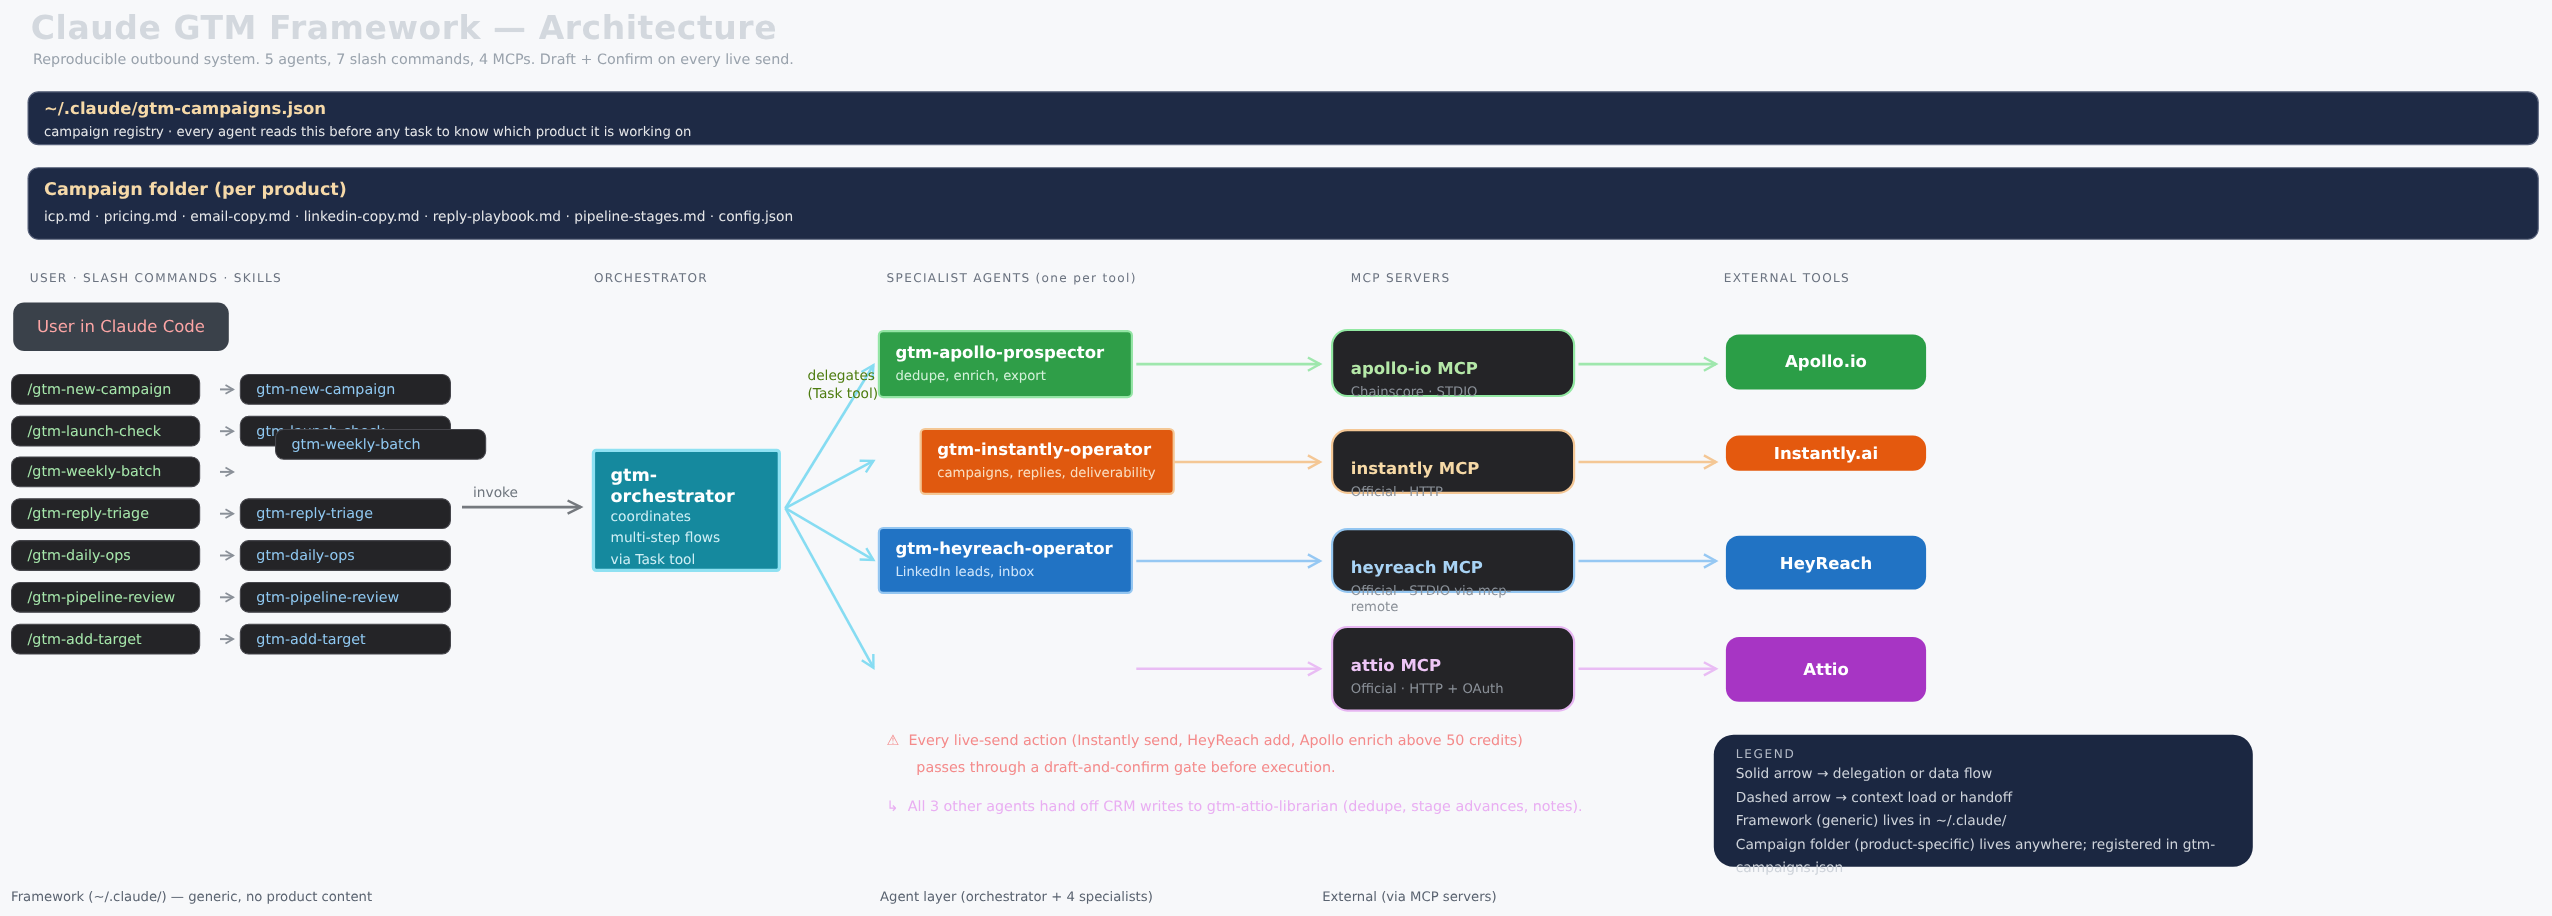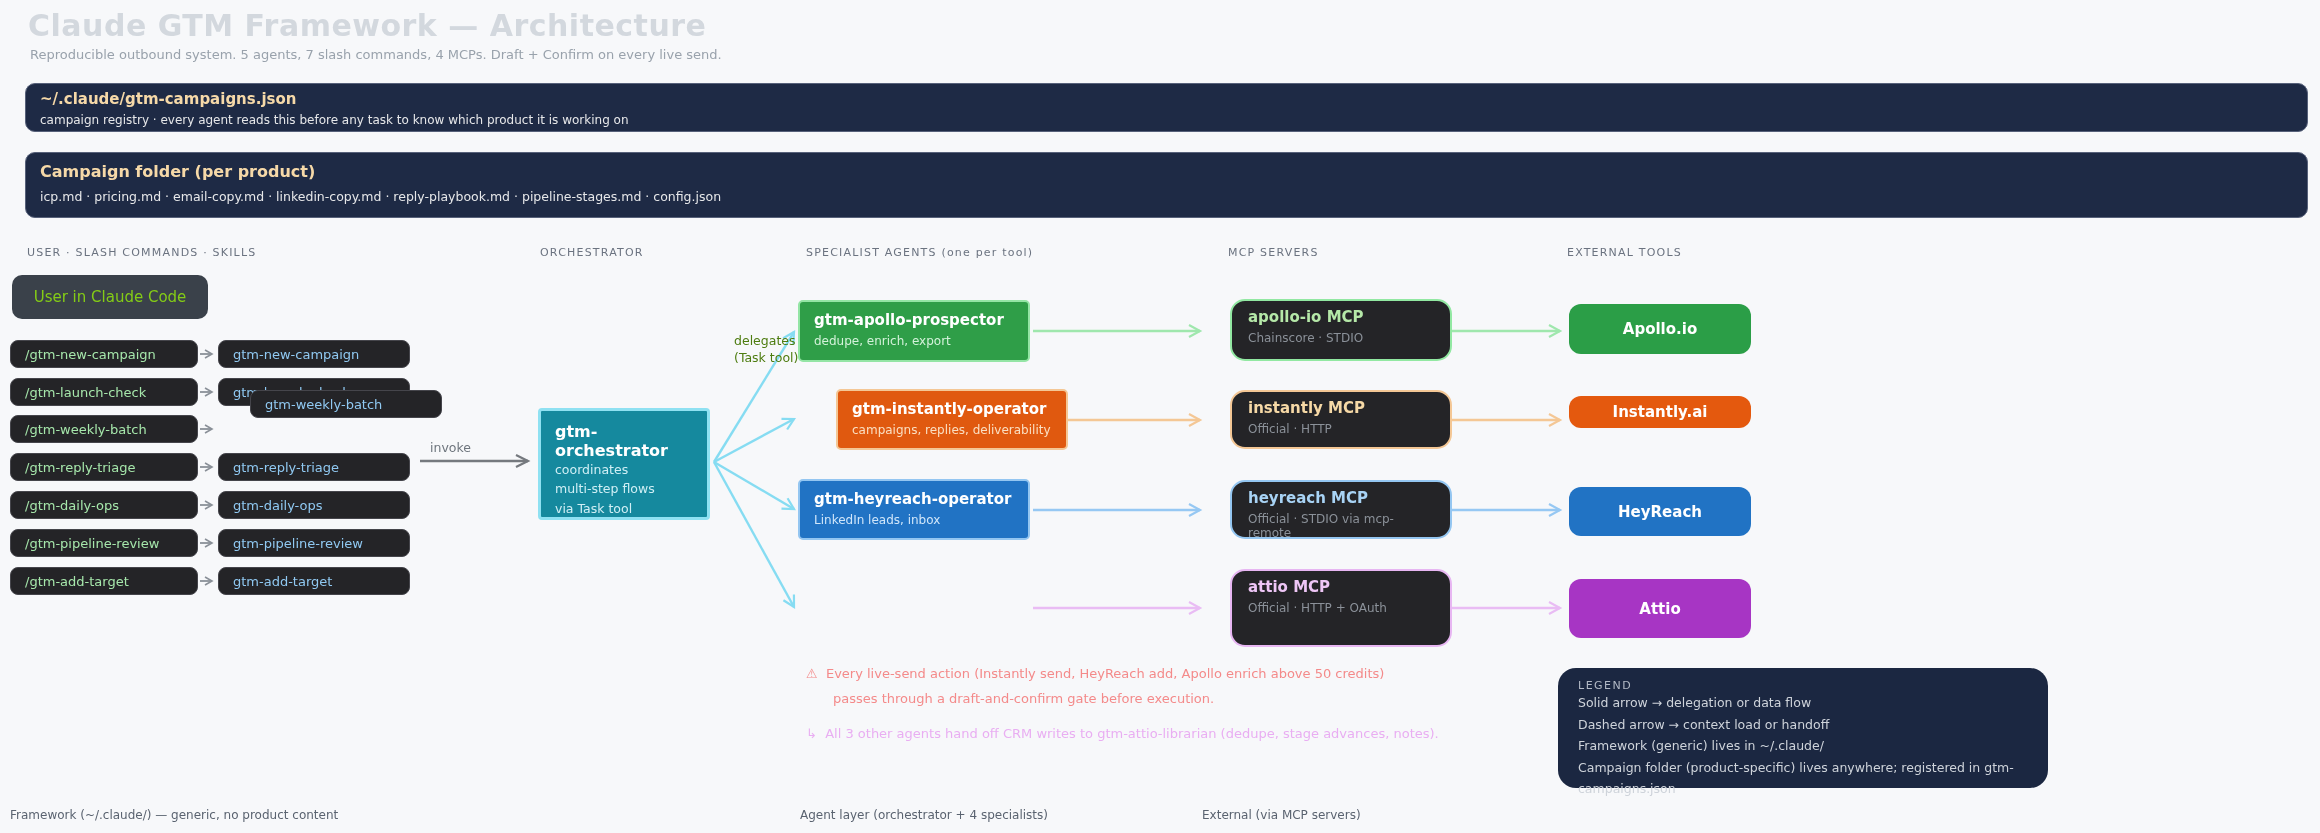--- a/index.html
+++ b/index.html
@@ -17,24 +17,24 @@
   .banner-registry{top:83px;height:49px;}
   .banner-folder{top:152px;height:66px;padding-top:9px;}
   .banner .b-title{color:#f6d9a8;font-weight:bold;font-size:15px;}
   .banner-folder .b-title{font-size:16px;}
   .banner .b-sub{color:#e6e7e9;font-size:12px;margin-top:5px;}
   .banner-folder .b-sub{font-size:12.5px;margin-top:8px;}
   
   .col-header{top:246px;font-size:11px;letter-spacing:1.2px;color:#6b7380;}
   
   .user-box{left:12px;top:275px;width:196px;height:44px;background:#3a414a;border-radius:10px;
-    color:#84cc16;font-size:15px;display:flex;align-items:center;justify-content:center;}
+    color:#fca5a5;font-size:15px;display:flex;align-items:center;justify-content:center;}
   .node-dark{background:#242427;border:1.5px solid #45454b;border-radius:8px;box-sizing:border-box;
     height:28px;display:flex;align-items:center;padding-left:14px;font-size:13px;}
-  .cmd{left:10px;width:188px;color:#a6e7ab;}
+  .cmd{left:10px;width:172px;color:#a6e7ab;}
   .skill{left:218px;width:192px;color:#90c9f2;}
   .invoke-label{left:430px;top:440px;font-size:12.5px;color:#6e757d;}
   
   .orch{left:538px;top:408px;width:172px;height:112px;background:#15899e;border:3px solid #8fe1f2;
     border-radius:4px;box-sizing:border-box;padding:11px 14px;}
   .orch .o-title{color:#ffffff;font-weight:bold;font-size:16px;}
   .orch .o-line{color:#d0eff5;font-size:12.5px;line-height:1.55;}
   .orch .o-line:first-of-type{margin-top:7px;}
   .delegates{left:734px;top:333px;font-size:12.5px;color:#4d7c0f;line-height:1.35;}
   
@@ -43,21 +43,21 @@
   .agent .a-desc{font-size:12px;margin-top:5px;}
   .agent-apollo{top:300px;height:62px;background:#2f9e48;border:2px solid #94e5a5;}
   .agent-apollo .a-desc{color:#d4f2da;}
   .agent-instantly{top:389px;height:61px;background:#e0590f;border:2px solid #f4c795;margin-left:38px;}
   .agent-instantly .a-desc{color:#fadfc2;}
   .agent-heyreach{top:479px;height:61px;background:#2173c4;border:2px solid #94c6f1;}
   .agent-heyreach .a-desc{color:#d0e6fa;}
   .agent-attio{top:570px;height:78px;background:#a637c6;border:2px solid #e2b2f0;}
   .agent-attio .a-desc{color:#efd6f8;}
   
-  .mcp{left:1210px;width:222px;background:#242427;border-radius:15px;box-sizing:border-box;padding:7px 16px;margin-left:20px;}
+  .mcp{left:1210px;width:222px;background:#242427;border-radius:15px;box-sizing:border-box;padding:25px 16px;}
   .mcp .m-name{font-weight:bold;font-size:15px;}
   .mcp .m-desc{font-size:12px;color:#8b9199;margin-top:5px;}
   .mcp-apollo{top:299px;height:62px;border:2.5px solid #92e8a2;}
   .mcp-apollo .m-name{color:#b5e8a8;}
   .mcp-instantly{top:390px;height:59px;border:2.5px solid #f4c795;}
   .mcp-instantly .m-name{color:#f6d9a6;}
   .mcp-heyreach{top:480px;height:59px;border:2.5px solid #94c6f1;}
   .mcp-heyreach .m-name{color:#a8d3f5;}
   .mcp-attio{top:569px;height:78px;border:2.5px solid #e7b6f2;}
   .mcp-attio .m-name{color:#eec6f6;}

